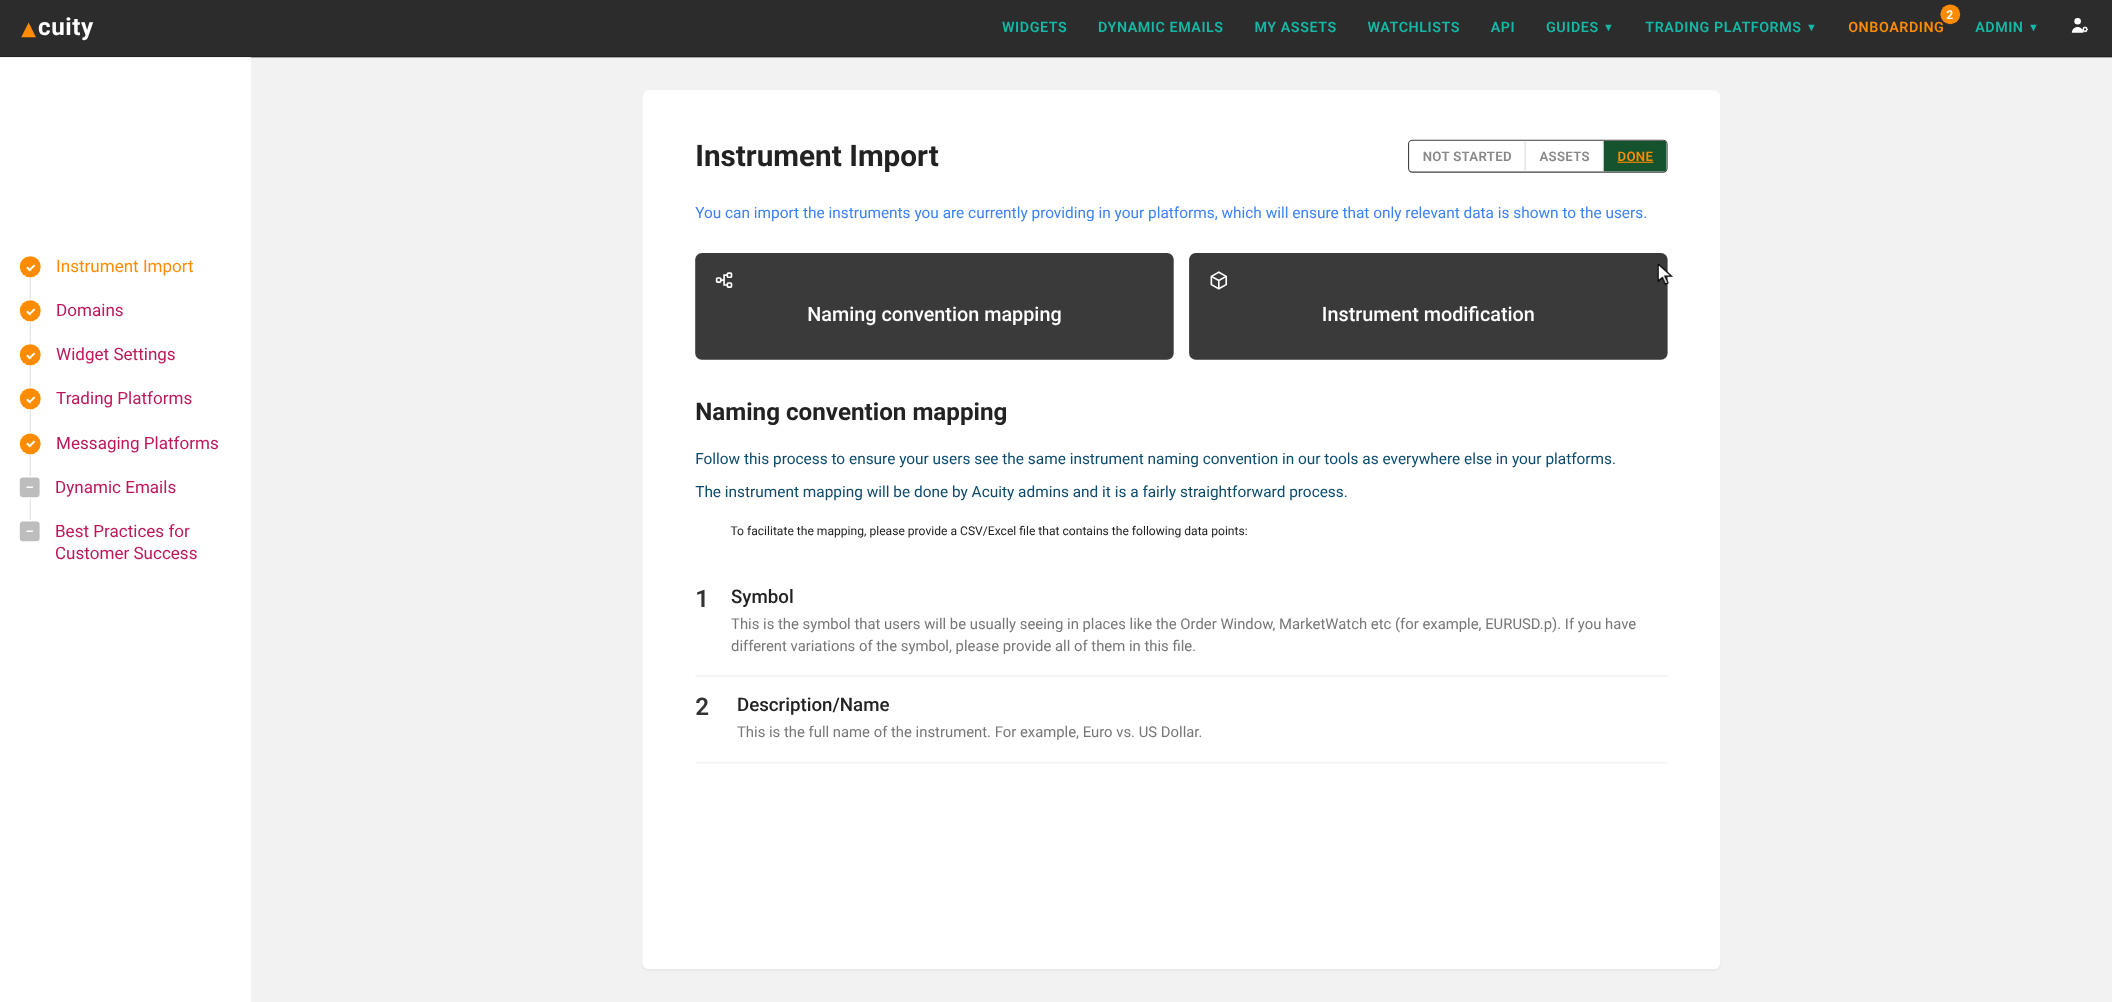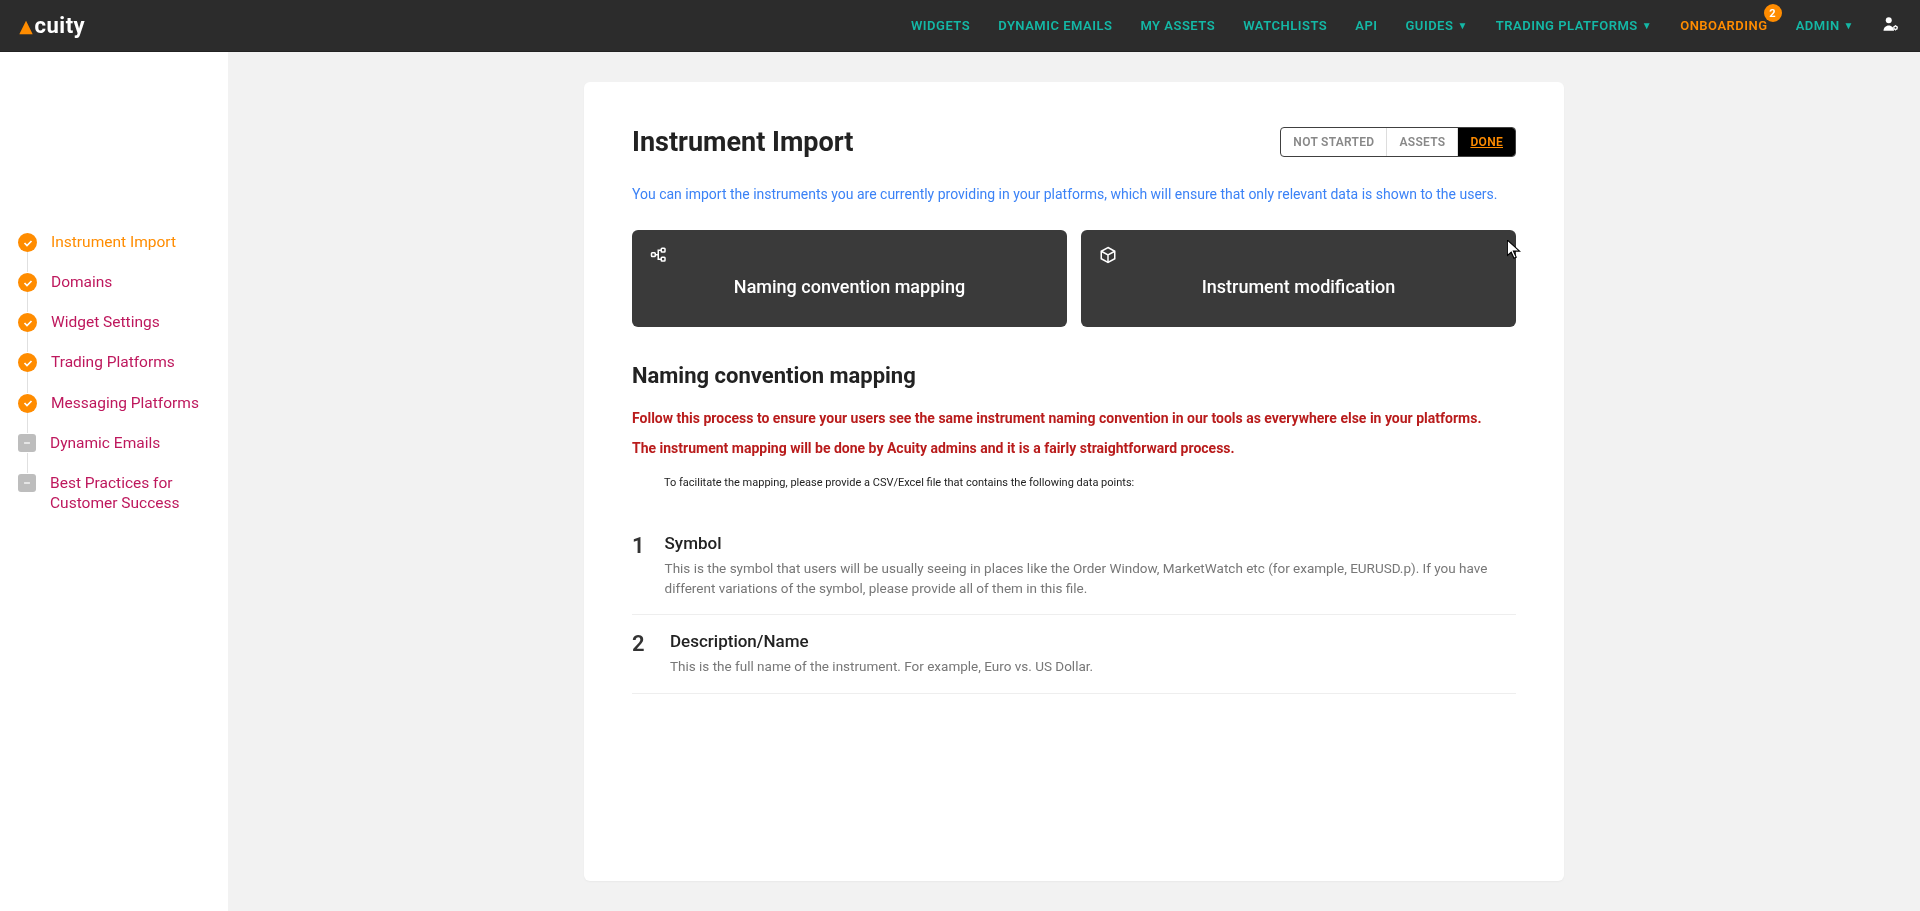--- a/index.html
+++ b/index.html
@@ -174,21 +174,21 @@
     font-size: 12px;
     font-weight: 600;
     color: #888;
     cursor: pointer;
     letter-spacing: 0.3px;
     border-right: 1px solid #ddd;
   }
   .seg-btn:last-child { border-right: none; }
   .seg-btn.active {
     color: #ff8c00;
-    background: #000000;
+    background: #14532d;
     text-decoration: underline;
   }
   .intro-text {
     font-size: 14px;
     color: #3b82f6;
     margin-bottom: 28px;
   }
   .h2-sub {
     font-size: 22px;
     font-weight: 700;
@@ -222,23 +222,22 @@
     margin-top: 28px;
   }
   .h3-sec {
     font-size: 22px;
     font-weight: 700;
     color: #222;
     margin-bottom: 22px;
   }
   .para {
     font-size: 14px;
-    color: #b91c1c;
+    color: #0c4a6e;
     margin-bottom: 14px;
-    font-weight: bold;
   }
   .csv-note {
     font-size: 11px;
     color: #222;
     margin: 20px 0 28px 32px;
   }
   .dp-row {
     display: flex;
     gap: 20px;
     padding: 16px 0;

